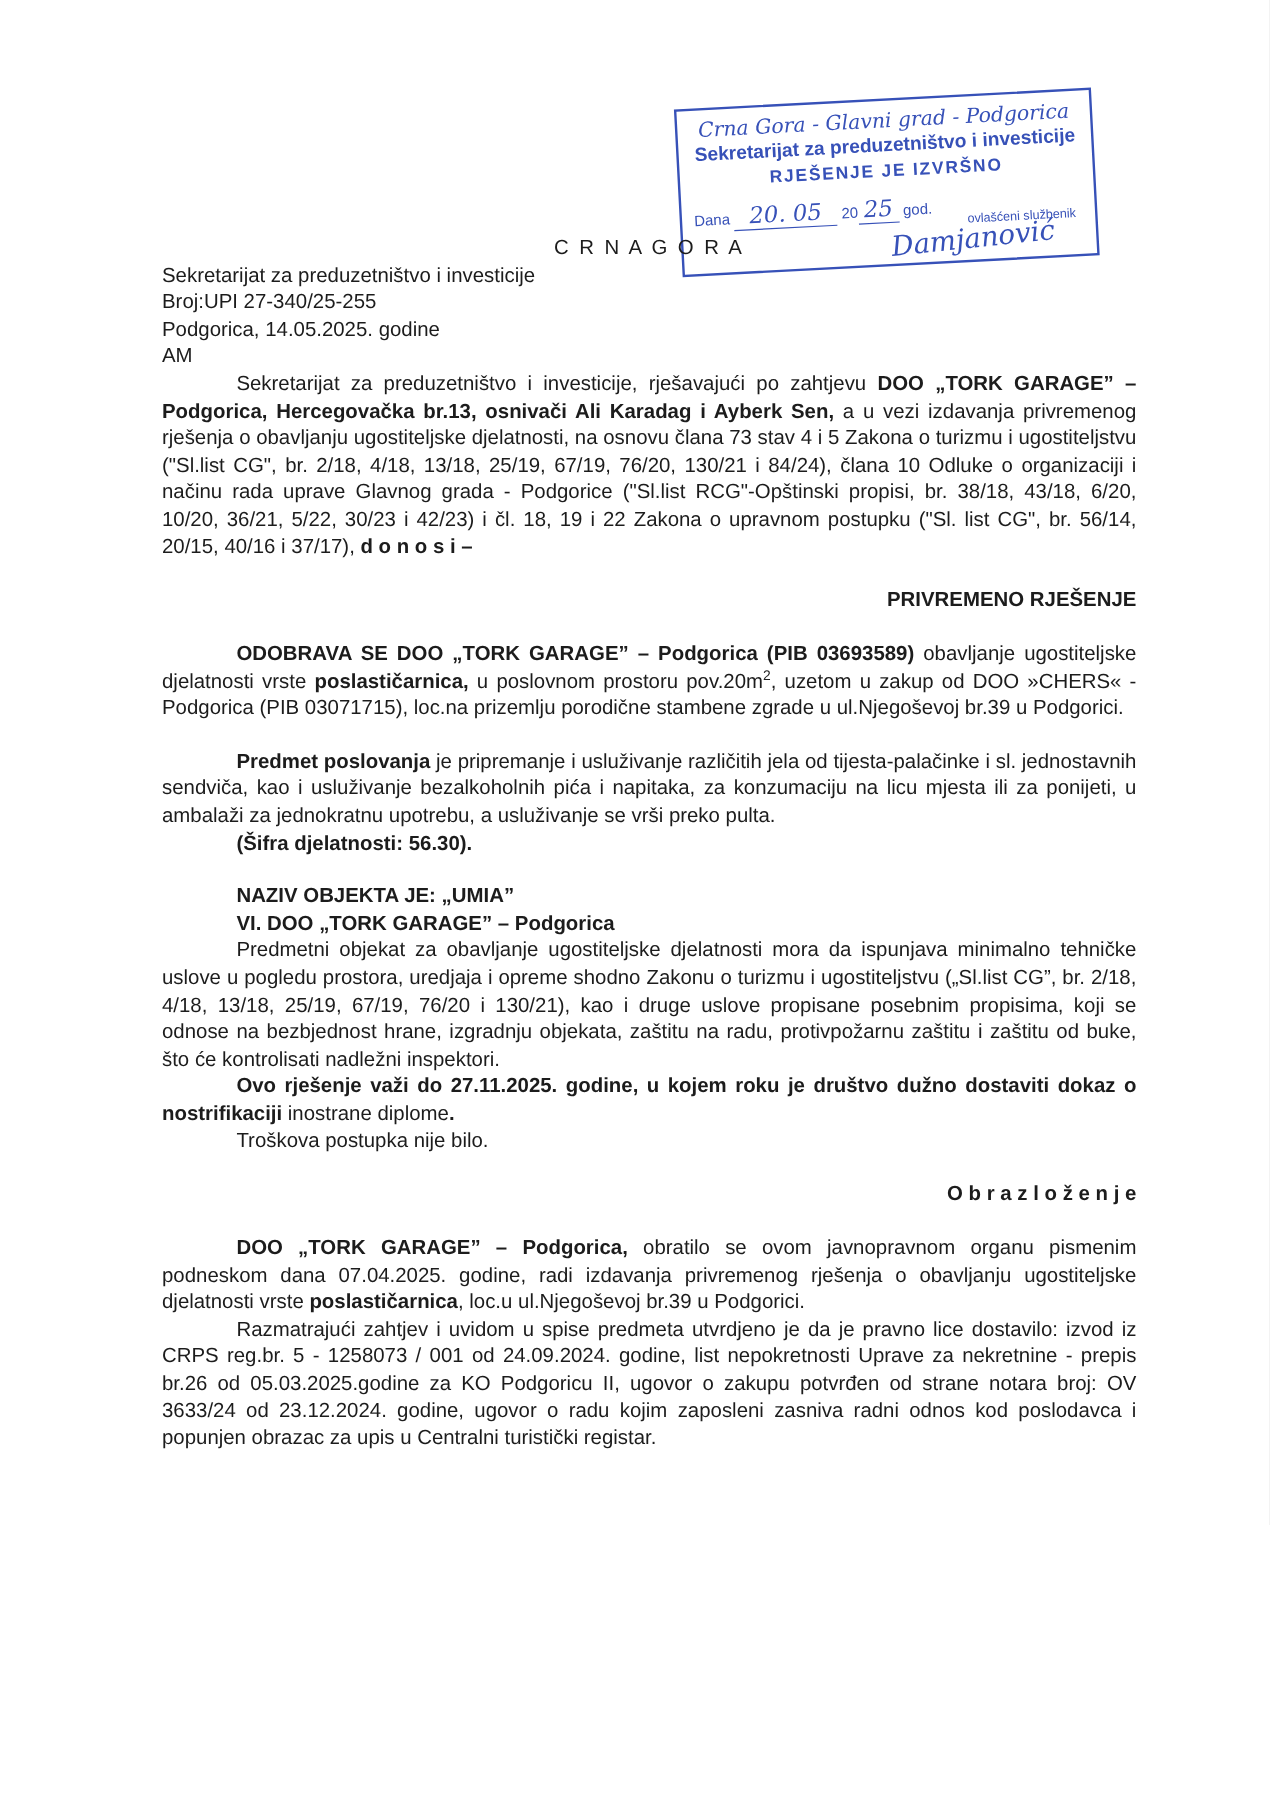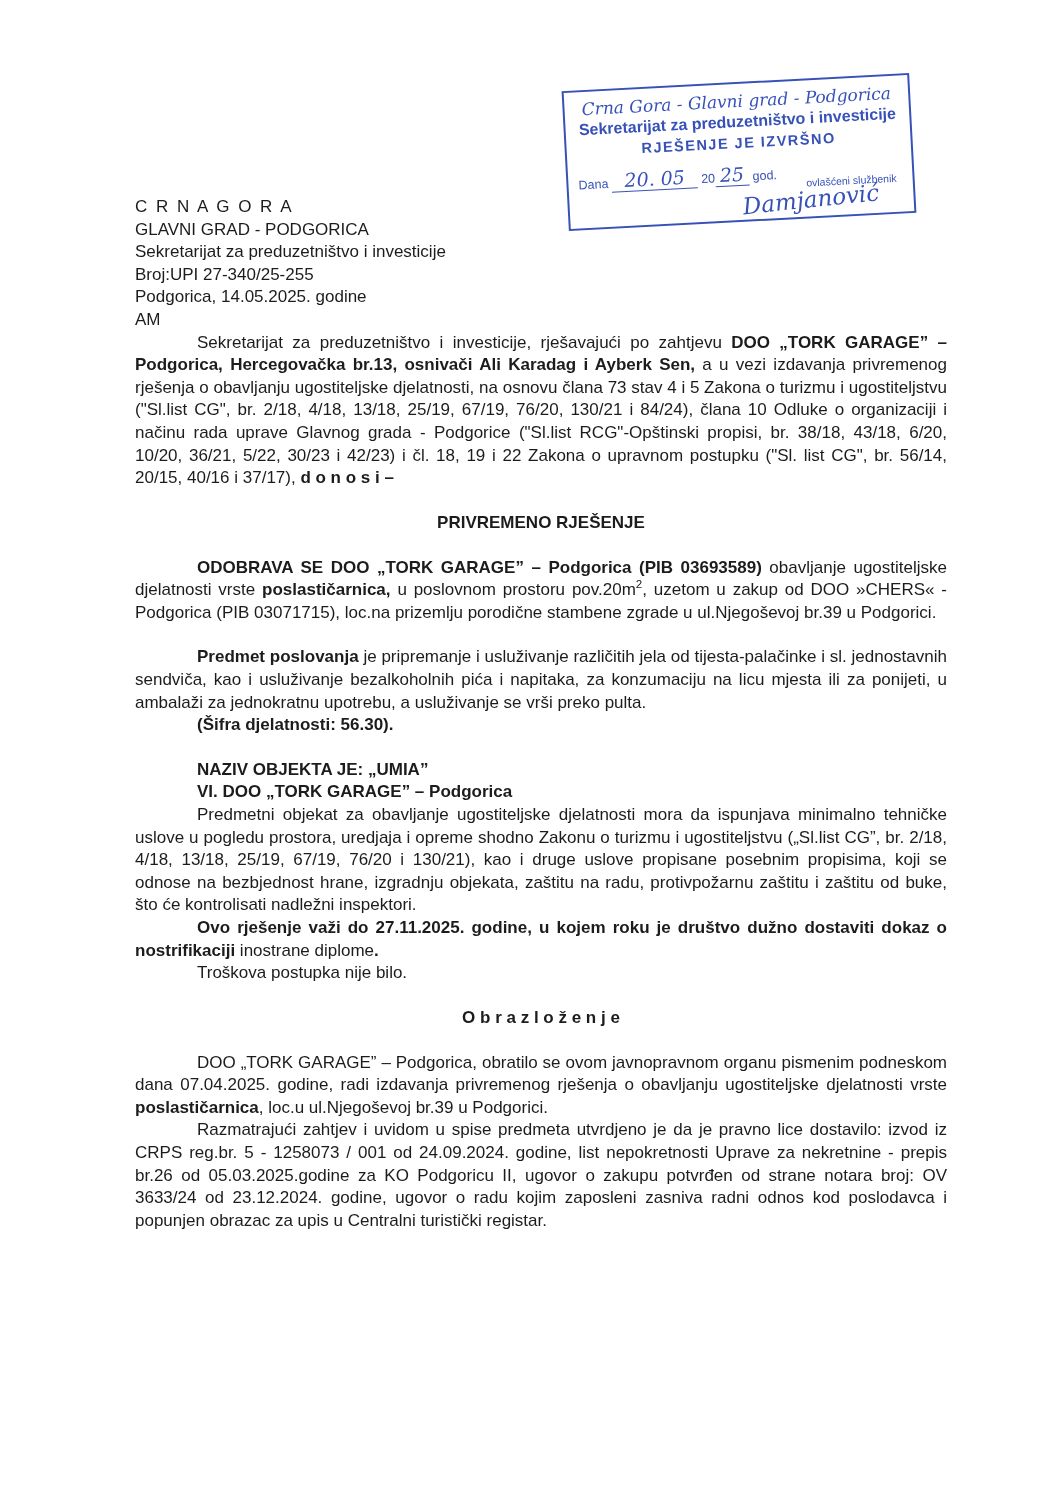--- a/index.html
+++ b/index.html
@@ -13,24 +13,24 @@
     overflow:hidden;
   }
   .content {
     position:absolute;
     left:135px; top:196px;
     width:812px;
     font-size:17px;
     line-height:1.33;
   }
   .hdr-line { text-align:left; }
-  .spread { letter-spacing:2px; }
+  .spread { letter-spacing:2px;text-align:center; }
   .para { margin:0; text-align:justify; }
   .indent { text-indent:62px; }
-  .center { text-align:center; text-indent:0; }
+  .center { text-align:right; text-indent:0; }
   .bold { font-weight:bold; }
   .gap { margin-top:22px; }
   .gap2 { }
   sup { font-size:0.68em; line-height:0; }
 
   
   .stamp {
     position:absolute;
     left:565px; top:82px;
     width:348px;
@@ -104,21 +104,20 @@
     </div>
     <div class="stamp-sign-row">
       <span class="stamp-official">ovlašćeni službenik</span>
       <span class="hand signature">Damjanović</span>
     </div>
   </div>
 
   <div class="content">
 
     <div class="hdr-line spread">C R N A   G O R A</div>
-    <div class="hdr-line">GLAVNI GRAD - PODGORICA</div>
     <div class="hdr-line">Sekretarijat za preduzetništvo i investicije</div>
     <div class="hdr-line">Broj:UPI 27-340/25-255</div>
     <div class="hdr-line">Podgorica, 14.05.2025. godine</div>
     <div class="hdr-line">AM</div>
 
     <p class="para indent"><span>Sekretarijat za preduzetništvo i investicije, rješavajući po zahtjevu </span><span style="font-weight: bold;">DOO „TORK GARAGE” – Podgorica, Hercegovačka br.13, osnivači Ali Karadag i Ayberk Sen,</span><span> a u vezi izdavanja privremenog rješenja o obavljanju ugostiteljske djelatnosti, na osnovu člana 73 stav 4 i 5 Zakona o turizmu i ugostiteljstvu ("Sl.list CG", br. 2/18, 4/18, 13/18, 25/19, 67/19, 76/20, 130/21 i 84/24), člana 10 Odluke o organizaciji i načinu  rada uprave Glavnog grada - Podgorice ("Sl.list RCG"-Opštinski propisi, br. 38/18, 43/18, 6/20, 10/20, 36/21, 5/22, 30/23 i 42/23) i čl. 18, 19 i 22 Zakona o upravnom postupku ("Sl. list CG", br. 56/14, 20/15, 40/16 i 37/17), </span><span style="font-weight: bold;">d o n o s i –</span></p>
 
     <p class="para center bold gap">PRIVREMENO RJEŠENJE</p>
 
     <p class="para indent gap"><span style="font-weight: bold;">ODOBRAVA SE DOO „TORK GARAGE” – Podgorica (PIB 03693589)</span><span> obavljanje ugostiteljske djelatnosti vrste </span><span style="font-weight: bold;">poslastičarnica,</span><span> u poslovnom prostoru pov.20m</span><sup>2</sup><span>, uzetom u zakup od DOO »CHERS« - Podgorica (PIB 03071715), loc.na prizemlju porodične stambene zgrade u ul.Njegoševoj br.39 u Podgorici.</span></p>
@@ -128,17 +127,17 @@
 
     <p class="para indent gap"><span style="font-weight: bold;">NAZIV OBJEKTA JE: „UMIA”</span></p>
     <p class="para indent"><span style="font-weight: bold;">VI. DOO „TORK GARAGE” – Podgorica</span></p>
 
     <p class="para indent gap2"><span>Predmetni objekat za obavljanje ugostiteljske djelatnosti mora da ispunjava  minimalno tehničke uslove u pogledu prostora, uredjaja i opreme shodno Zakonu o turizmu i ugostiteljstvu („Sl.list CG”, br. 2/18, 4/18, 13/18, 25/19, 67/19, 76/20 i 130/21), kao i druge uslove propisane posebnim propisima, koji se odnose na bezbjednost hrane, izgradnju objekata, zaštitu na radu, protivpožarnu zaštitu i zaštitu od buke, što će kontrolisati nadležni inspektori.</span></p>
     <p class="para indent"><span style="font-weight: bold;">Ovo rješenje važi do 27.11.2025. godine, u kojem roku je društvo dužno dostaviti dokaz o nostrifikaciji</span><span> inostrane diplome</span><span style="font-weight: bold;">.</span></p>
     <p class="para indent"><span>Troškova postupka nije bilo.</span></p>
 
     <p class="para center bold gap">O b r a z l o ž e n j e</p>
 
-    <p class="para indent gap"><span style="font-weight: normal;">DOO „TORK GARAGE” – Podgorica,</span><span> obratilo se ovom javnopravnom organu pismenim podneskom dana 07.04.2025. godine, radi izdavanja privremenog rješenja o obavljanju ugostiteljske djelatnosti vrste </span><span style="font-weight: bold;">poslastičarnica</span><span>, loc.u ul.Njegoševoj br.39 u Podgorici.</span></p>
+    <p class="para indent gap"><span style="font-weight: bold;">DOO „TORK GARAGE” – Podgorica,</span><span> obratilo se ovom javnopravnom organu pismenim podneskom dana 07.04.2025. godine, radi izdavanja privremenog rješenja o obavljanju ugostiteljske djelatnosti vrste </span><span style="font-weight: bold;">poslastičarnica</span><span>, loc.u ul.Njegoševoj br.39 u Podgorici.</span></p>
     <p class="para indent"><span>Razmatrajući zahtjev i uvidom u spise predmeta utvrdjeno je da je pravno lice dostavilo: izvod iz CRPS reg.br. 5 - 1258073 / 001 od 24.09.2024. godine, list nepokretnosti Uprave za nekretnine - prepis br.26 od 05.03.2025.godine za KO Podgoricu II, ugovor o zakupu potvrđen od strane notara broj: OV 3633/24 od 23.12.2024. godine, ugovor o radu kojim zaposleni zasniva radni odnos kod poslodavca i popunjen obrazac za upis u Centralni turistički registar.</span></p>
 
   </div>
 </div>
 
 </body></html>

